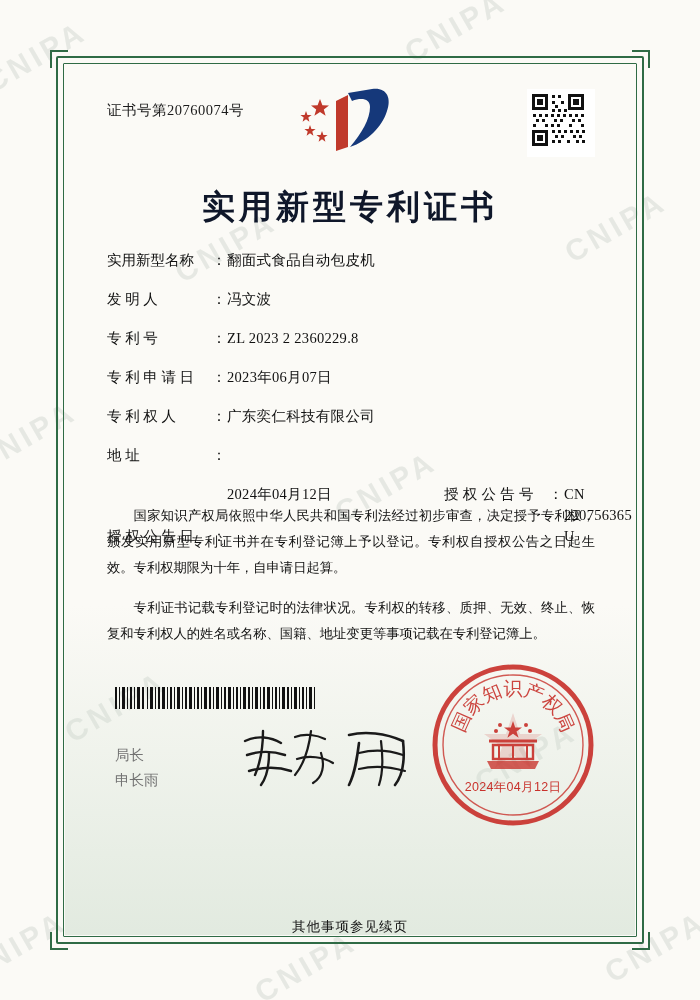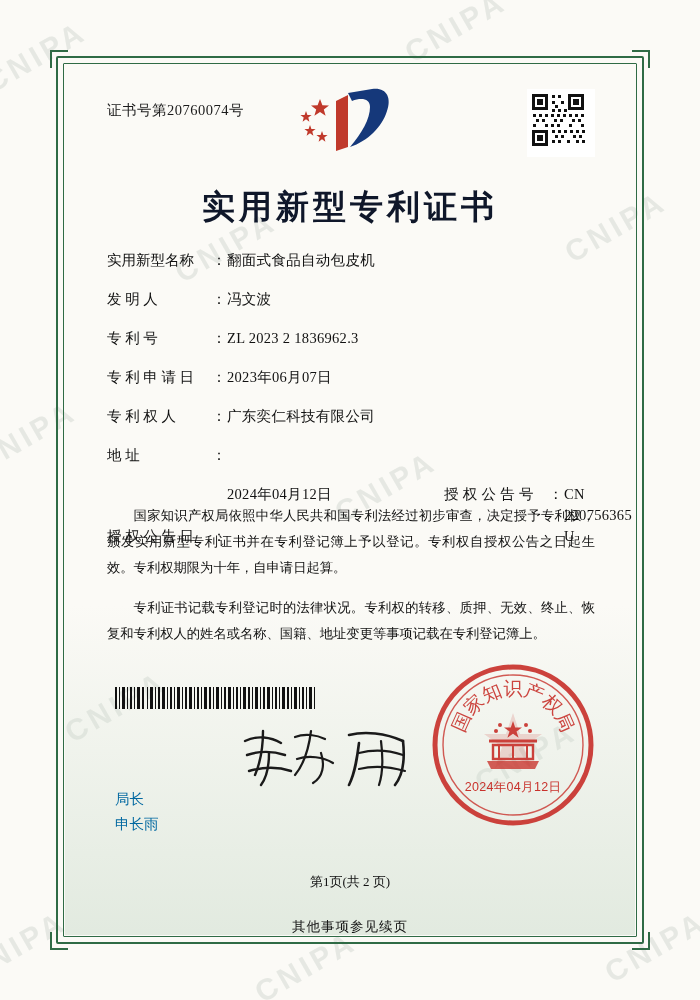--- a/index.html
+++ b/index.html
@@ -181,22 +181,21 @@
     height: 22px;
   }
 
   
   .sig-labels {
     position: absolute;
     left: 50px;
     top: 678px;
     font-size: 14.5px;
     line-height: 1.7;
-    color: #0369a1;
-    margin-top: 44px;
+    color: #737373;
   }
   .signature {
     position: absolute;
     left: 168px;
     top: 658px;
     width: 210px;
     height: 70px;
   }
 
   
@@ -355,21 +354,21 @@
 
       <div class="row">
         <div class="label">发  明  人</div>
         <div class="colon">：</div>
         <div class="value">冯文波</div>
       </div>
 
       <div class="row">
         <div class="label">专  利  号</div>
         <div class="colon">：</div>
-        <div class="value">ZL 2023 2 1836962.3</div>
+        <div class="value">ZL 2023 2 2360229.8</div>
       </div>
 
       <div class="row">
         <div class="label">专 利 申 请 日</div>
         <div class="colon">：</div>
         <div class="value">2023年06月07日</div>
       </div>
 
       <div class="row">
         <div class="label">专 利 权 人</div>
@@ -512,18 +511,17 @@
               <circle cx="-17" cy="-12" r="2"></circle>
             <circle cx="13" cy="-18" r="2"></circle>
               <circle cx="17" cy="-12" r="2"></circle>
           </g>
         </g>
         <line x1="22" y1="138" x2="146" y2="138" stroke="#c8322c" stroke-width="0"></line>
       </svg>
       <div class="seal-date">2024年04月12日</div>
     </div>
 
-    <div class="page-no">第1页(共 2 页)</div>
 
   </div>
 </div>
 
 <div class="footer-note">其他事项参见续页</div>
 
 </body></html>

